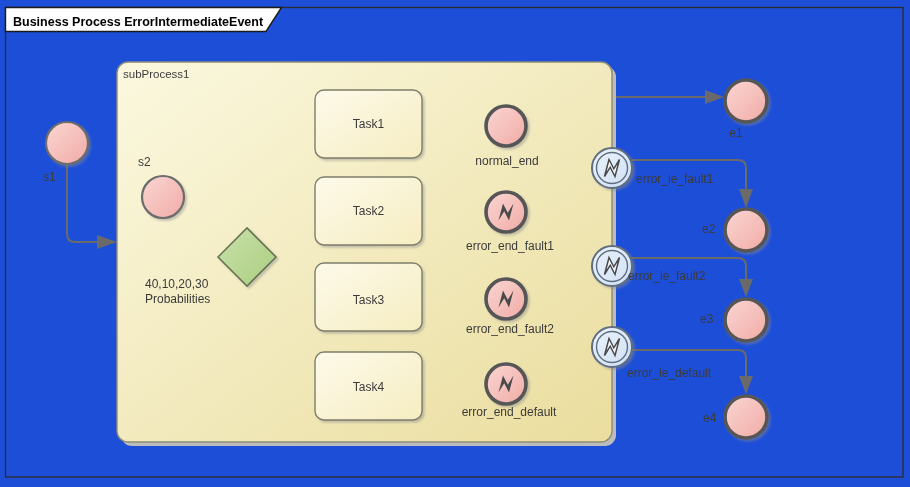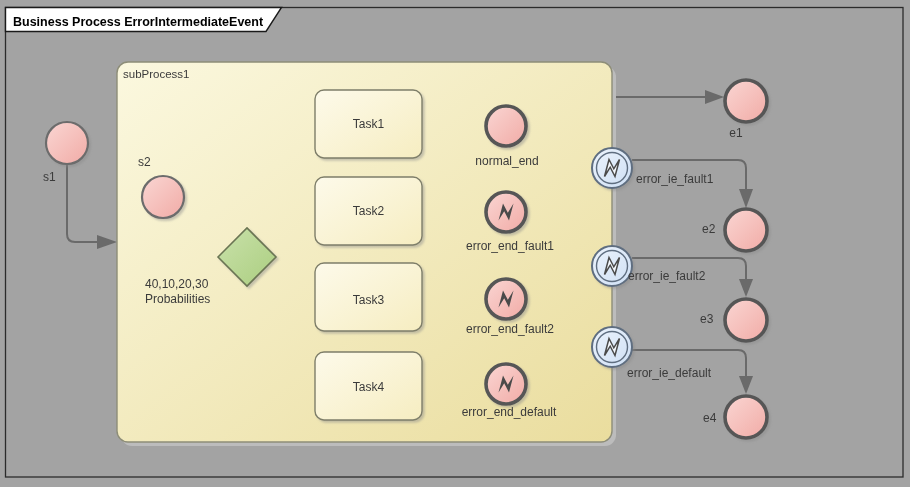--- a/index.html
+++ b/index.html
@@ -1,17 +1,17 @@
 <!DOCTYPE html>
 <html><head>
 <meta charset="utf-8">
 <style>
   html,body{margin:0;padding:0;background:#fff;}
   .canvas{
-    position:relative;width:910px;height:487px;background:#a3a3a3;
+    position:relative;width:910px;height:487px;background:#1d4ed8;
     font-family:"Liberation Sans",sans-serif;overflow:hidden;
   }
   svg{display:block;}
   text{fill:#3b3b3b;font-size:12px;font-family:"Liberation Sans",sans-serif;}
   .title-text{font-weight:bold;fill:#000;font-size:12.5px;}
   .node-label{font-size:12px;}
   .task-label{font-size:12px;}
   .sub-label{font-size:11.5px;}
   .flow{stroke:#6a6a6a;stroke-width:2;fill:none;}
   .arrow{fill:#6a6a6a;stroke:none;}

